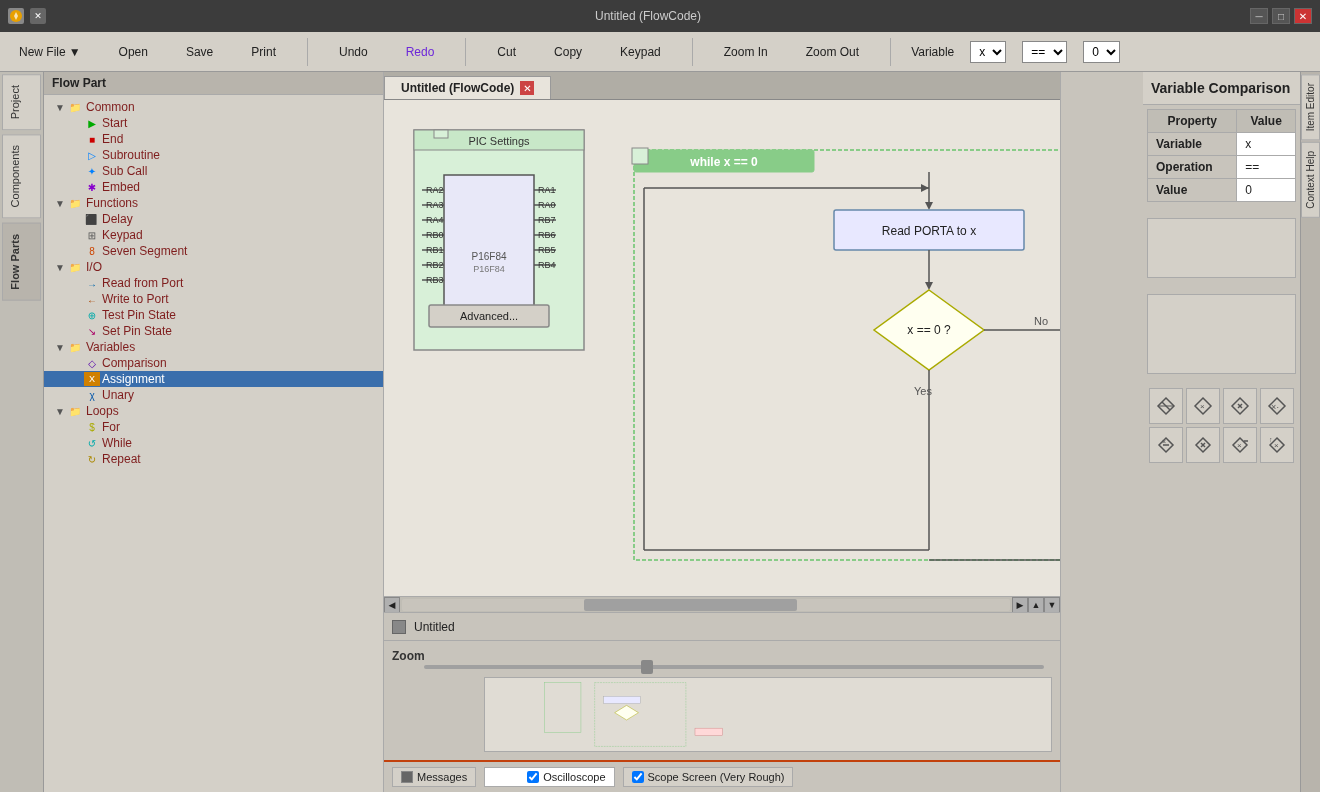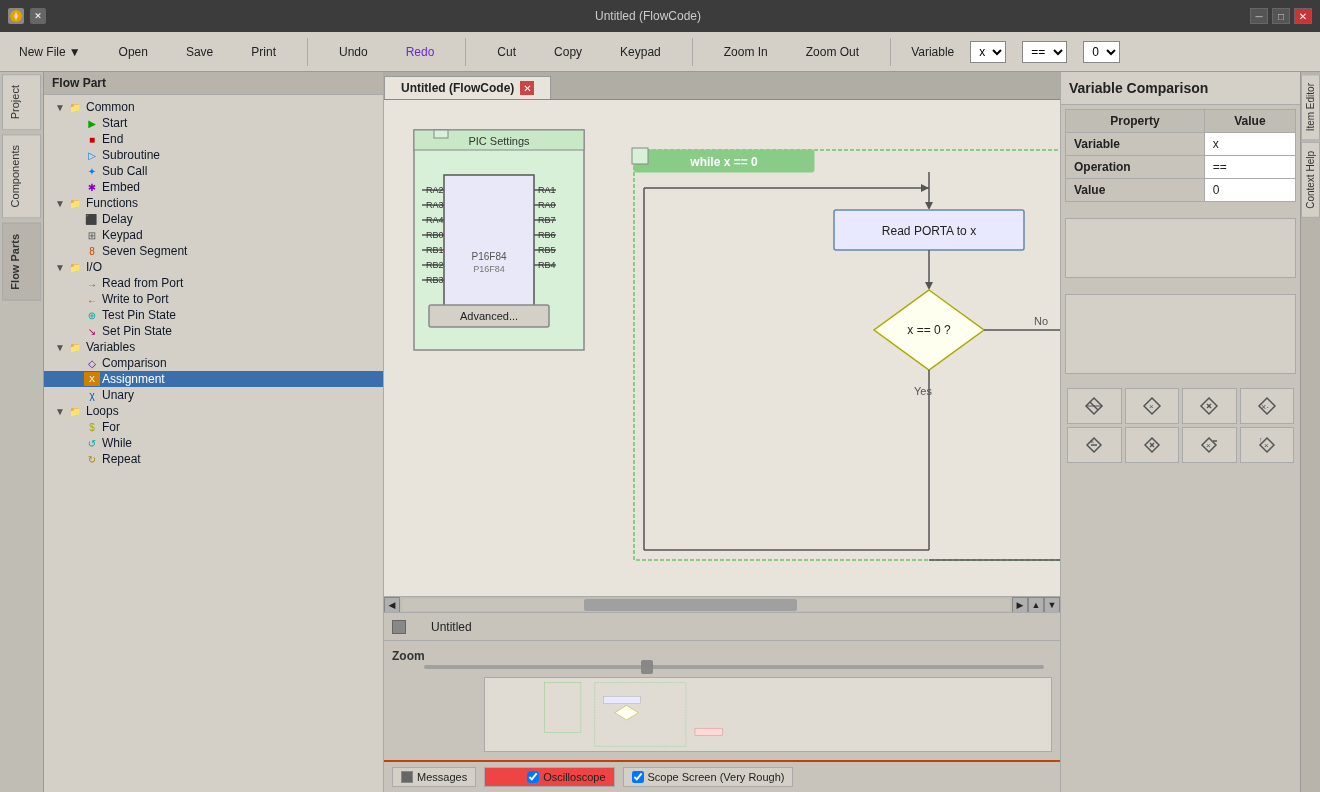--- a/index.html
+++ b/index.html
@@ -136,21 +136,21 @@
       flex-shrink: 0;
     }
     .tree-icon {
       width: 16px;
       height: 14px;
       display: flex; align-items: center; justify-content: center;
       font-size: 10px;
       flex-shrink: 0;
       margin-right: 2px;
     }
-    .tree-label { font-size: 12px; color: #0f172a; }
+    .tree-label { font-size: 12px; color: #7f1d1d; }
     .indent1 { padding-left: 8px; }
     .indent2 { padding-left: 24px; }
 
     
     .icon-start { color: #00aa00; }
     .icon-end { color: #cc0000; }
     .icon-sub { color: #0080ff; }
     .icon-embed { color: #8800cc; }
     .icon-delay { color: #aaaa00; }
     .icon-keypad { color: #555555; }
@@ -209,21 +209,21 @@
       background: #c0bdb5;
       border-top: 1px solid #aaa;
       display: flex; align-items: center;
     }
     .scroll-arrow { width: 16px; height: 16px; background: #b0b0b0; display: flex; align-items: center; justify-content: center; font-size: 9px; cursor: pointer; border: 1px solid #888; }
     .canvas-footer {
       height: 28px;
       background: #c8c4bc;
       border-top: 1px solid #aaa;
       display: flex; align-items: center;
-      padding: 0 8px; gap: 25px;
+      padding: 0 8px; gap: 8px;
     }
 
     
     .zoom-panel {
       height: 120px;
       background: #c8c4bc;
       border-top: 1px solid #aaa;
       position: relative;
       font-weight: bold;
     }
@@ -267,20 +267,21 @@
       cursor: pointer;
     }
 
     
     .right-panel {
       width: 260px;
       background: #c8c4bc;
       border-left: 1px solid #aaa;
       display: flex;
       flex-direction: column;
+      align-items: flex-end;
     }
 
     .var-comparison-title {
       padding: 8px;
       font-size: 14px;
       font-weight: bold;
       color: #222;
       border-bottom: 1px solid #aaa;
       background: #d4d0c8;
     }
@@ -672,21 +673,21 @@
           <rect x="170" y="55" width="30" height="8" fill="#ffd8d8" stroke="#cc8888" stroke-width="0.5"></rect>
         </svg>
       </div>
     </div>
 
     <div class="bottom-tabs">
       <div class="bottom-tab">
         <div style="width:12px;height:12px;background:#666;border:1px solid #888;"></div>
         <span>Messages</span>
       </div>
-      <div class="bottom-tab" style="background:#ef4444;padding-left:42px;">
+      <div class="bottom-tab" style="background:#ffffff;padding-left:42px;">
         <input type="checkbox" checked="" style="width: 12px; height: 12px;">
         <span>Oscilloscope</span>
       </div>
       <div class="bottom-tab">
         <input type="checkbox" checked="" style="width: 12px; height: 12px;">
         <span>Scope Screen (Very Rough)</span>
       </div>
     </div>
   </div>
 

